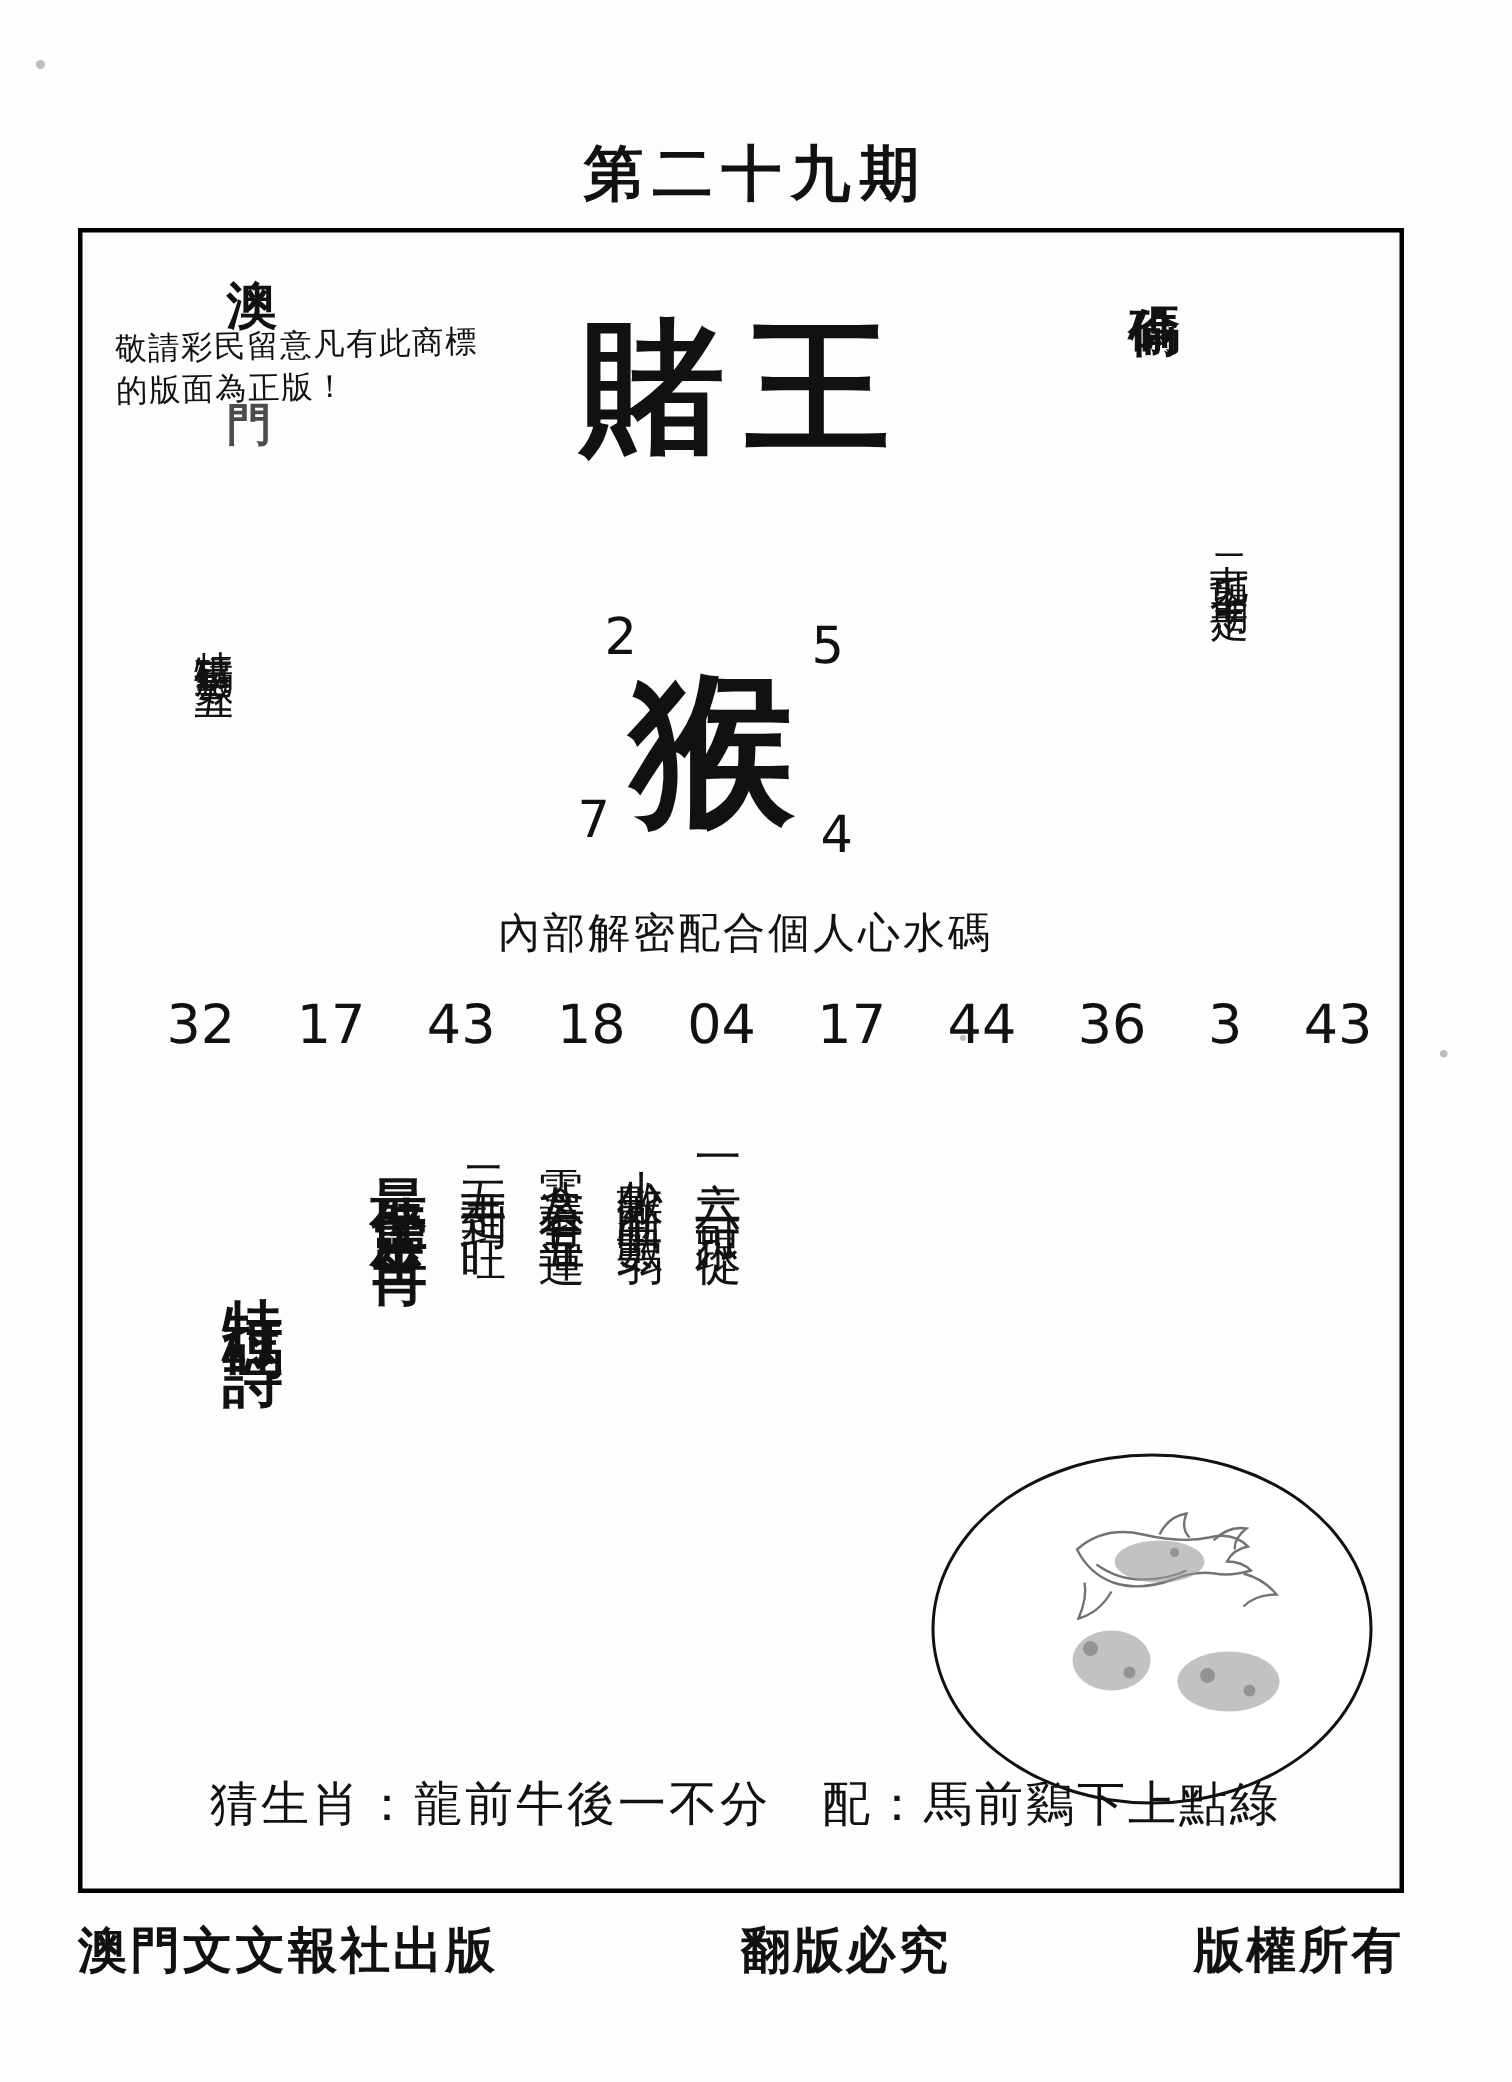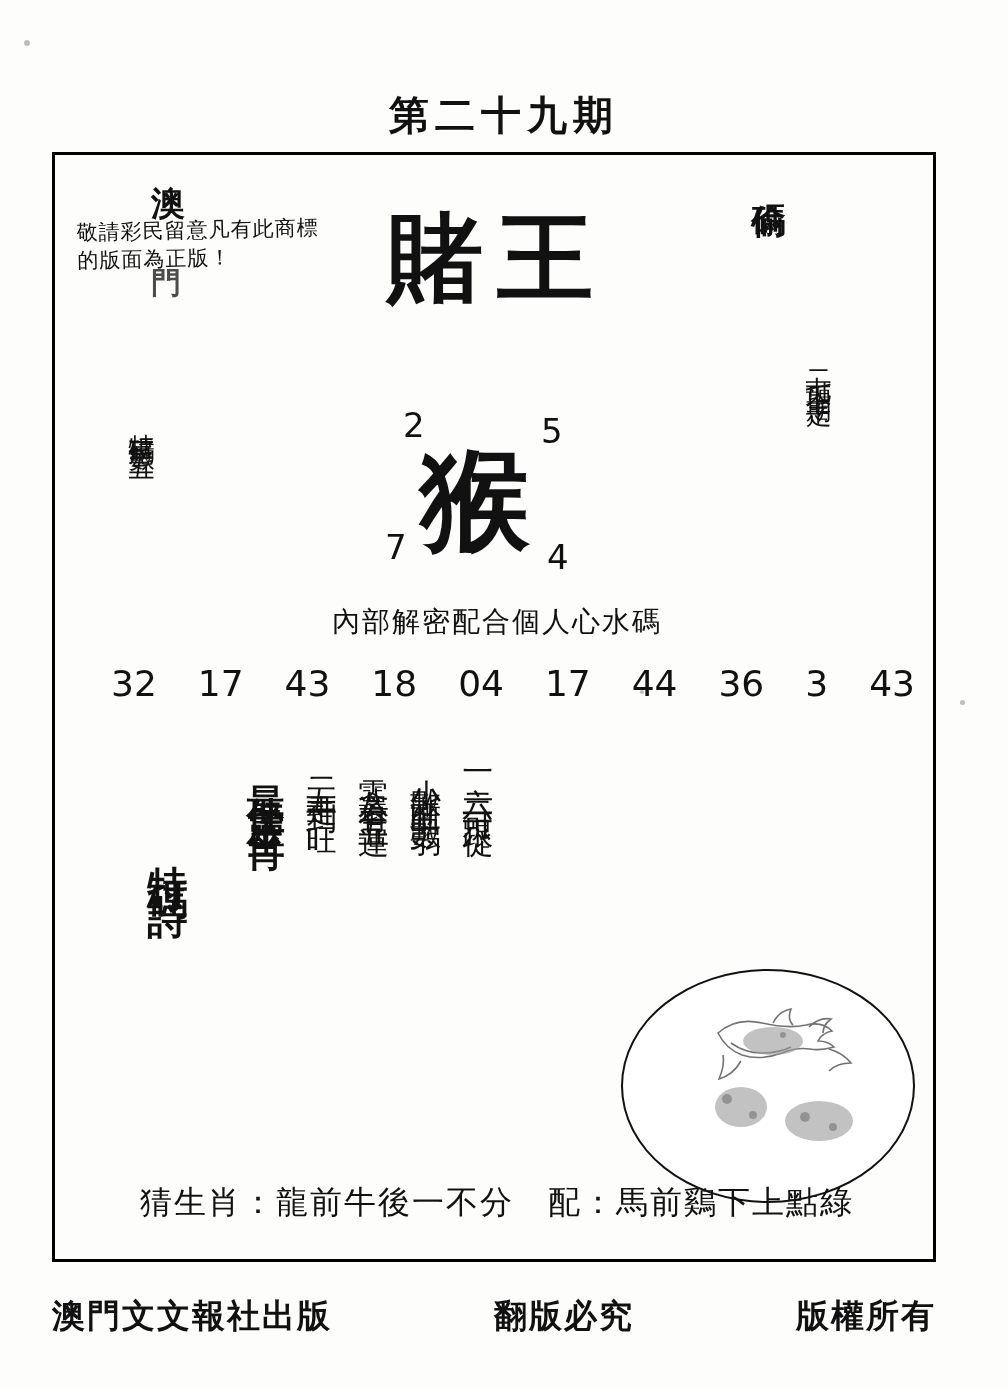--- a/index.html
+++ b/index.html
@@ -246,21 +246,20 @@
     position: absolute;
     left: 52px;
     top: 1278px;
     width: 884px;
     display: flex;
     justify-content: space-between;
     font-family: Liberation Mono, monospace;
     font-size: 33px;
     font-weight: 700;
     letter-spacing: 2px;
-    margin-top: 16px;
   }
   .speck {
     position: absolute;
     background: #bdbdbd;
     border-radius: 50%;
   }
 </style>
 </head>
 <body>
 

